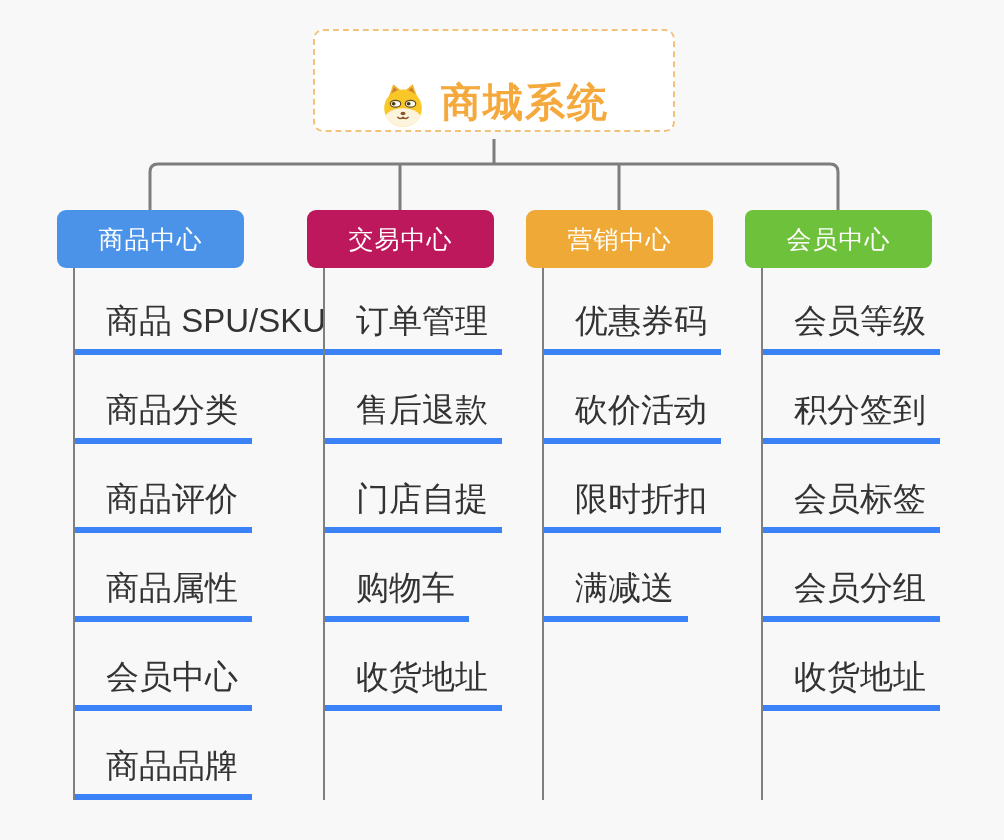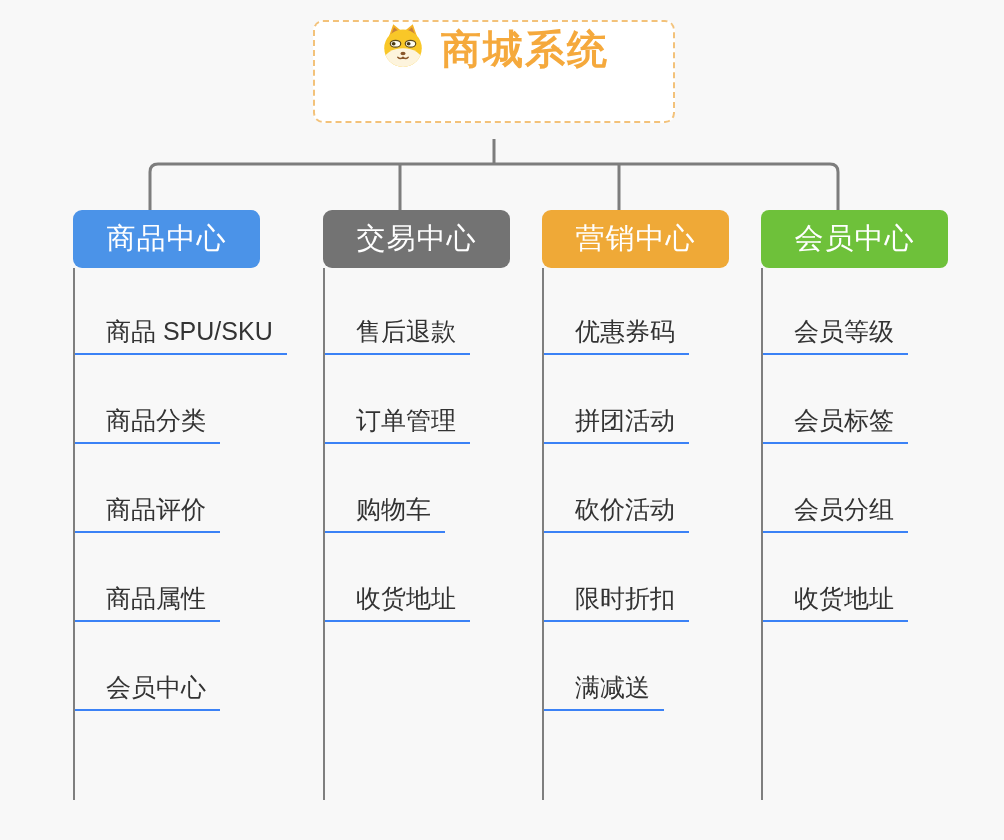--- a/index.html
+++ b/index.html
@@ -15,70 +15,70 @@
   }
   .connectors{
     position:absolute;left:0;top:0;
     pointer-events:none;
   }
   .connectors path{
     stroke:#7d7d7d;stroke-width:3;fill:none;
   }
   
   .root-node{
-    position:absolute;left:313px;top:20px;
+    position:absolute;left:313px;top:29px;
     width:362px;height:103px;
     background:#ffffff;
     border:2px dashed #f3c27a;
     border-radius:10px;
     box-sizing:border-box;
-    display:flex;align-items:flex-start;justify-content:center;
+    display:flex;align-items:flex-end;justify-content:center;
     gap:14px;
     cursor:pointer;
   }
   .root-title{
     font-size:40px;font-weight:700;
     letter-spacing:2px;
     white-space:nowrap;
   }
   .dog-icon{width:48px;height:48px;flex:0 0 auto;}
   
   .branch{
     position:absolute;top:210px;
     width:260px;
   }
   .branch-node{
-    position:absolute;left:16px;top:0;
+    position:absolute;left:0;top:0;
     width:187px;height:58px;
     border-radius:9px;
     display:flex;align-items:center;justify-content:center;
     color:#ffffff;
-    font-size:29px;
+    font-size:25px;
     letter-spacing:1px;
     cursor:pointer;
     white-space:nowrap;
   }
   .children{
     position:absolute;left:16px;top:56px;
   }
   .children .vline{
     position:absolute;left:0;top:2px;
     width:2px;height:532px;
     background:#7f7f7f;
   }
   .leaf{
     height:89px;
     display:flex;align-items:flex-end;
   }
   .leaf-label{
     display:inline-block;
-    font-size:25px;
+    font-size:33px;
     color:#333333;
     padding:0 14px 5px 33px;
-    border-bottom:2px solid #3b82f6;
+    border-bottom:6px solid #3b82f6;
     white-space:nowrap;
     cursor:pointer;
   }
 </style>
 </head>
 <body>
 
 <div class="stage">
 
   <svg class="connectors" width="1004" height="840" aria-hidden="true">
@@ -125,72 +125,78 @@
         </div>
       <div class="leaf">
           <span class="leaf-label">商品评价</span>
         </div>
       <div class="leaf">
           <span class="leaf-label">商品属性</span>
         </div>
       <div class="leaf">
           <span class="leaf-label">会员中心</span>
         </div>
+      <div class="leaf">
+          <span class="leaf-label">商品品牌</span>
+        </div>
     </div>
   </section>
 
   <section class="branch" style="left:307px">
-    <div class="branch-node" style="background-color: #737373;">交易中心</div>
-    <div class="children">
-      <div class="vline"></div>
+    <div class="branch-node" style="background-color: #be185d;">交易中心</div>
+    <div class="children">
+      <div class="vline"></div>
+      <div class="leaf">
+          <span class="leaf-label">订单管理</span>
+        </div>
       <div class="leaf">
           <span class="leaf-label">售后退款</span>
         </div>
       <div class="leaf">
-          <span class="leaf-label">订单管理</span>
+          <span class="leaf-label">门店自提</span>
         </div>
       <div class="leaf">
           <span class="leaf-label">购物车</span>
         </div>
       <div class="leaf">
           <span class="leaf-label">收货地址</span>
         </div>
     </div>
   </section>
 
   <section class="branch" style="left:526px">
     <div class="branch-node" style="background-color: rgb(239, 169, 55);">营销中心</div>
     <div class="children">
       <div class="vline"></div>
       <div class="leaf">
           <span class="leaf-label">优惠券码</span>
         </div>
       <div class="leaf">
-          <span class="leaf-label">拼团活动</span>
-        </div>
-      <div class="leaf">
           <span class="leaf-label">砍价活动</span>
         </div>
       <div class="leaf">
           <span class="leaf-label">限时折扣</span>
         </div>
       <div class="leaf">
           <span class="leaf-label">满减送</span>
         </div>
     </div>
   </section>
 
   <section class="branch" style="left:745px">
     <div class="branch-node" style="background-color: rgb(110, 193, 58); border-radius: 8px;">会员中心</div>
     <div class="children">
       <div class="vline"></div>
       <div class="leaf">
           <span class="leaf-label">会员等级</span>
         </div>
       <div class="leaf">
+          <span class="leaf-label">积分签到</span>
+        </div>
+      <div class="leaf">
           <span class="leaf-label">会员标签</span>
         </div>
       <div class="leaf">
           <span class="leaf-label">会员分组</span>
         </div>
       <div class="leaf">
           <span class="leaf-label">收货地址</span>
         </div>
     </div>
   </section>

